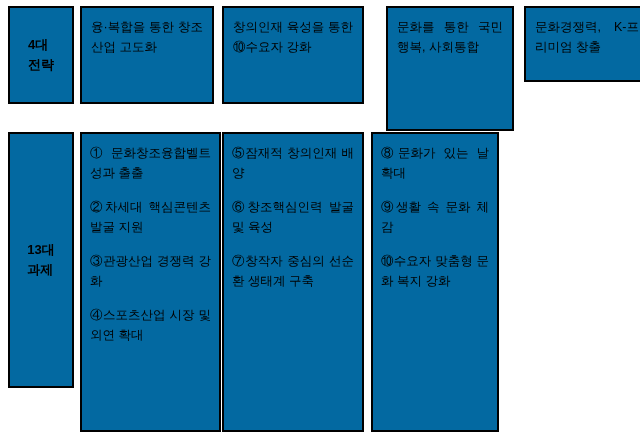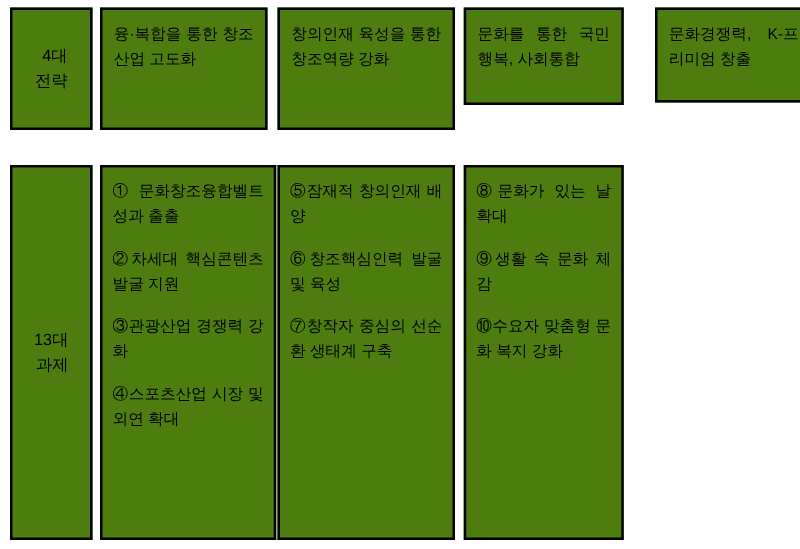--- a/index.html
+++ b/index.html
@@ -17,28 +17,28 @@
   #sheet {
     position: relative;
     width: 640px;
     height: 439px;
     background: #ffffff;
   }
   .cell {
     position: absolute;
     box-sizing: border-box;
     border: 2px solid #000000;
-    background: #4d7c0f;
+    background: #0369a1;
   }
   .label-cell {
     display: flex;
     align-items: center;
     justify-content: center;
-    text-align: right;
-    font-weight: normal;
+    text-align: left;
+    font-weight: bold;
     font-size: 13px;
     line-height: 1.55;
   }
   .label-cell .label-text {
     display: block;
     white-space: pre-line;
   }
   .content-cell {
     padding: 9px 8px 6px 8px;
     font-size: 12.5px;
@@ -61,45 +61,45 @@
     text-justify: inter-character;
     white-space: pre-line;
   }
   .task-item:last-child {
     margin-bottom: 0;
   }
   
   #row1-label { left: 8px;   top: 6px;  width: 66px;  height: 98px; }
   #s1        { left: 80px;  top: 6px;  width: 134px; height: 98px; }
   #s2        { left: 222px; top: 6px;  width: 142px; height: 98px; }
-  #s3        { left: 371px; top: 6px;  width: 128px; height: 78px; }
+  #s3        { left: 386px; top: 6px;  width: 128px; height: 125px; }
   #s4        { left: 524px; top: 6px;  width: 126px; height: 76px; }
   
-  #row2-label { left: 8px;   top: 132px; width: 66px;  height: 300px; }
+  #row2-label { left: 8px;   top: 132px; width: 66px;  height: 256px; }
   #t1        { left: 80px;  top: 132px; width: 141px; height: 300px; }
   #t2        { left: 222px; top: 132px; width: 142px; height: 300px; }
   #t3        { left: 371px; top: 132px; width: 128px; height: 300px; }
   #t4        { left: 506px; top: 132px; width: 126px; height: 300px; }
 </style>
 </head>
 <body>
 
 <div id="sheet">
 
   <div class="cell label-cell" id="row1-label">
     <span class="label-text">4대
 전략</span>
   </div>
 
   <div class="cell strategy-cell" id="s1">
     <span class="s-text">융·복합을 통한 창조산업 고도화</span>
   </div>
 
   <div class="cell strategy-cell" id="s2">
-    <span class="s-text">창의인재 육성을 통한 창조역량 강화</span>
+    <span class="s-text">창의인재 육성을 통한 ⑩수요자 강화</span>
   </div>
 
   <div class="cell strategy-cell" id="s3">
     <span class="s-text">문화를 통한 국민행복, 사회통합</span>
   </div>
 
   <div class="cell strategy-cell" id="s4">
     <span class="s-text">문화경쟁력, K-프리미엄 창출</span>
   </div>
 

